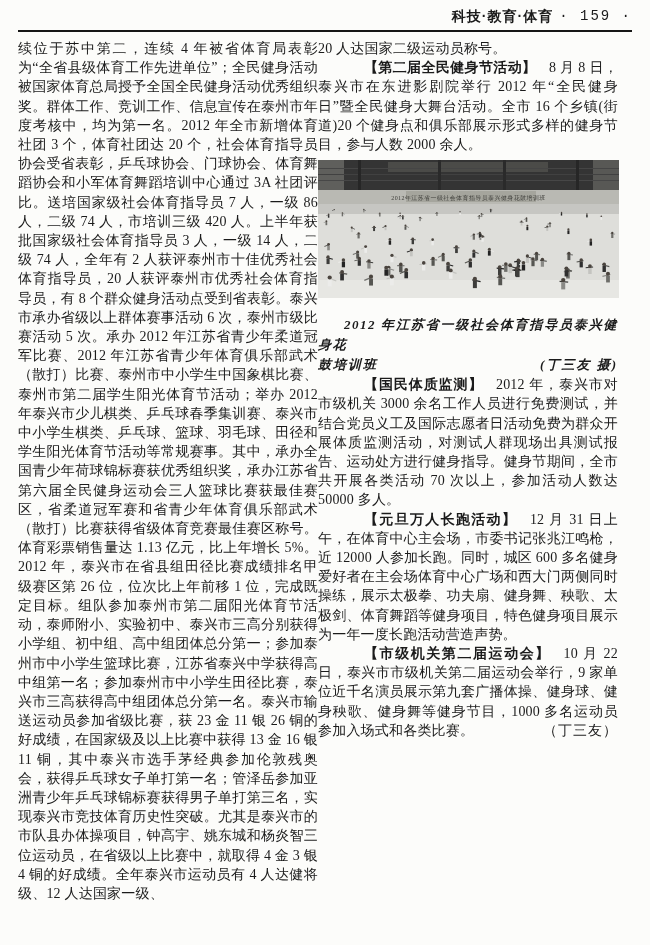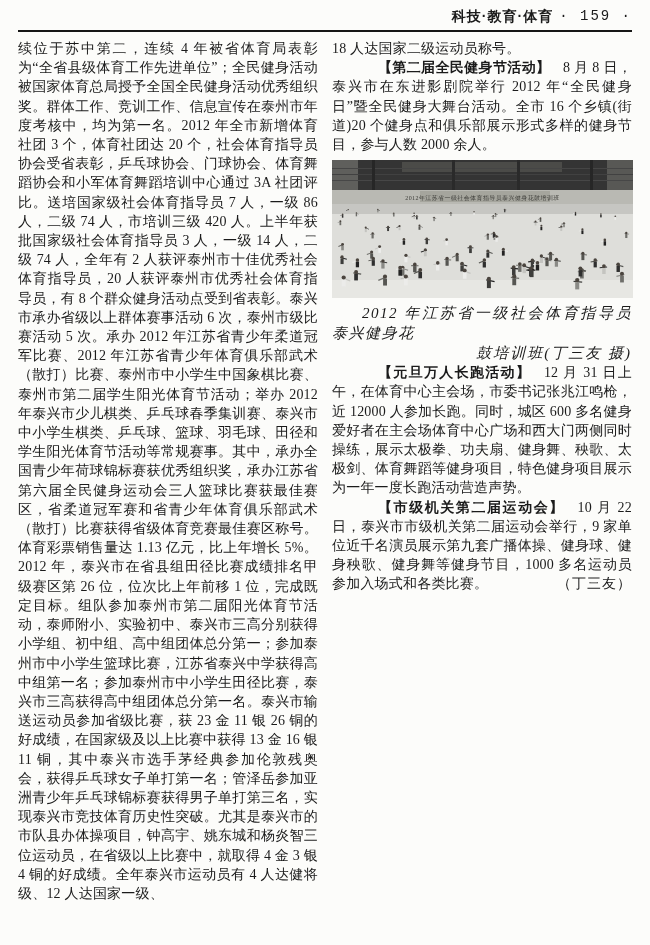--- a/index.html
+++ b/index.html
@@ -26,47 +26,48 @@
     font-family:Liberation Mono, monospace;
     letter-spacing:2px;
   }
   .rule{
     position:absolute;top:30px;left:18px;right:18px;
     height:2px;background:#161616;
   }
   .columns{
     position:absolute;top:39px;left:18px;
     width:614px;
-    display:flex;gap:14px;
+    display:flex;
   }
   .col{
     width:300px;
     font-size:14px;line-height:19.2px;
     text-align:justify;
     text-justify:inter-ideograph;
   }
   .col p{margin:0;}
   .body-text{letter-spacing:0.2px;}
   .section{margin-top:19px;}
   .section-title{
     font-family:"Liberation Sans","DejaVu Sans",sans-serif;
     font-weight:bold;
     margin-right:0.9em;
     margin-left:46px;
   }
   .figure{margin:6px 0 0 0;}
   .figure svg{display:block;width:301px;height:138px;background:#c9c9c5;}
   .caption{
-    margin-top:5px;
+    margin-top:17px;
     font-style:italic;
-    font-size:15px;line-height:20px;
+    font-size:13px;line-height:20px;
     letter-spacing:1.5px;
+    font-weight:bold;
   }
   .caption .cap-line1{text-indent:2em;}
-  .caption .cap-line2{display:flex;justify-content:flex-end;letter-spacing:2px;}
+  .caption .cap-line2{display:flex;justify-content:space-between;letter-spacing:2px;}
   .first-after-caption{margin-top:6px;}
   .attribution{float:right;letter-spacing:1px;}
 </style>
 </head>
 <body>
 
 <div class="page">
 
   <div class="page-header">
     <span class="hd-title">科技·教育·体育</span>
@@ -74,21 +75,21 @@
   </div>
   <div class="rule"></div>
 
   <div class="columns">
 
     <div class="col">
       <p class="body-text">续位于苏中第二，连续 4 年被省体育局表彰为“全省县级体育工作先进单位”；全民健身活动被国家体育总局授予全国全民健身活动优秀组织奖。群体工作、竞训工作、信息宣传在泰州市年度考核中，均为第一名。2012 年全市新增体育社团 3 个，体育社团达 20 个，社会体育指导员协会受省表彰，乒乓球协会、门球协会、体育舞蹈协会和小军体育舞蹈培训中心通过 3A 社团评比。送培国家级社会体育指导员 7 人，一级 86 人，二级 74 人，市培训三级 420 人。上半年获批国家级社会体育指导员 3 人，一级 14 人，二级 74 人，全年有 2 人获评泰州市十佳优秀社会体育指导员，20 人获评泰州市优秀社会体育指导员，有 8 个群众健身活动点受到省表彰。泰兴市承办省级以上群体赛事活动 6 次，泰州市级比赛活动 5 次。承办 2012 年江苏省青少年柔道冠军比赛、2012 年江苏省青少年体育俱乐部武术（散打）比赛、泰州市中小学生中国象棋比赛、泰州市第二届学生阳光体育节活动；举办 2012 年泰兴市少儿棋类、乒乓球春季集训赛、泰兴市中小学生棋类、乒乓球、篮球、羽毛球、田径和学生阳光体育节活动等常规赛事。其中，承办全国青少年荷球锦标赛获优秀组织奖，承办江苏省第六届全民健身运动会三人篮球比赛获最佳赛区，省柔道冠军赛和省青少年体育俱乐部武术（散打）比赛获得省级体育竞赛最佳赛区称号。体育彩票销售量达 1.13 亿元，比上年增长 5%。2012 年，泰兴市在省县组田径比赛成绩排名甲级赛区第 26 位，位次比上年前移 1 位，完成既定目标。组队参加泰州市第二届阳光体育节活动，泰师附小、实验初中、泰兴市三高分别获得小学组、初中组、高中组团体总分第一；参加泰州市中小学生篮球比赛，江苏省泰兴中学获得高中组第一名；参加泰州市中小学生田径比赛，泰兴市三高获得高中组团体总分第一名。泰兴市输送运动员参加省级比赛，获 23 金 11 银 26 铜的好成绩，在国家级及以上比赛中获得 13 金 16 银 11 铜，其中泰兴市选手茅经典参加伦敦残奥会，获得乒乓球女子单打第一名；管泽岳参加亚洲青少年乒乓球锦标赛获得男子单打第三名，实现泰兴市竞技体育历史性突破。尤其是泰兴市的市队县办体操项目，钟高宇、姚东城和杨炎智三位运动员，在省级以上比赛中，就取得 4 金 3 银 4 铜的好成绩。全年泰兴市运动员有 4 人达健将级、12 人达国家一级、</p>
     </div>
 
     <div class="col">
-      <p class="body-text">18 人达国家二级运动员称号。</p>
+      <p class="body-text">20 人达国家二级运动员称号。</p>
 
       <p class="section body-text">
         <span class="section-title">【第二届全民健身节活动】</span><span>8 月 8 日，泰兴市在东进影剧院举行 2012 年“全民健身日”暨全民健身大舞台活动。全市 16 个乡镇(街道)20 个健身点和俱乐部展示形式多样的健身节目，参与人数 2000 余人。</span>
       </p>
 
 
       <div class="figure">
         <svg viewBox="0 0 301 138" xmlns="http://www.w3.org/2000/svg">
 
           <rect x="0" y="0" width="301" height="30" fill="#343434"></rect>
@@ -371,20 +372,23 @@
       </div>
 
       <div class="caption">
         <div class="cap-line1">2012 年江苏省一级社会体育指导员泰兴健身花</div>
         <div class="cap-line2">
           <span>鼓培训班</span>
           <span>(丁三友  摄)</span>
         </div>
       </div>
 
+      <p class="section body-text first-after-caption">
+        <span class="section-title">【国民体质监测】</span><span>2012 年，泰兴市对市级机关 3000 余名工作人员进行免费测试，并结合党员义工及国际志愿者日活动免费为群众开展体质监测活动，对测试人群现场出具测试报告、运动处方进行健身指导。健身节期间，全市共开展各类活动 70 次以上，参加活动人数达 50000 多人。</span>
+      </p>
 
       <p class="section body-text">
         <span class="section-title">【元旦万人长跑活动】</span><span>12 月 31 日上午，在体育中心主会场，市委书记张兆江鸣枪，近 12000 人参加长跑。同时，城区 600 多名健身爱好者在主会场体育中心广场和西大门两侧同时操练，展示太极拳、功夫扇、健身舞、秧歌、太极剑、体育舞蹈等健身项目，特色健身项目展示为一年一度长跑活动营造声势。</span>
       </p>
 
       <p class="section body-text">
         <span class="section-title">【市级机关第二届运动会】</span><span>10 月 22 日，泰兴市市级机关第二届运动会举行，9 家单位近千名演员展示第九套广播体操、健身球、健身秧歌、健身舞等健身节目，1000 多名运动员参加入场式和各类比赛。</span><span class="attribution">（丁三友）</span>
       </p>
     </div>
 

